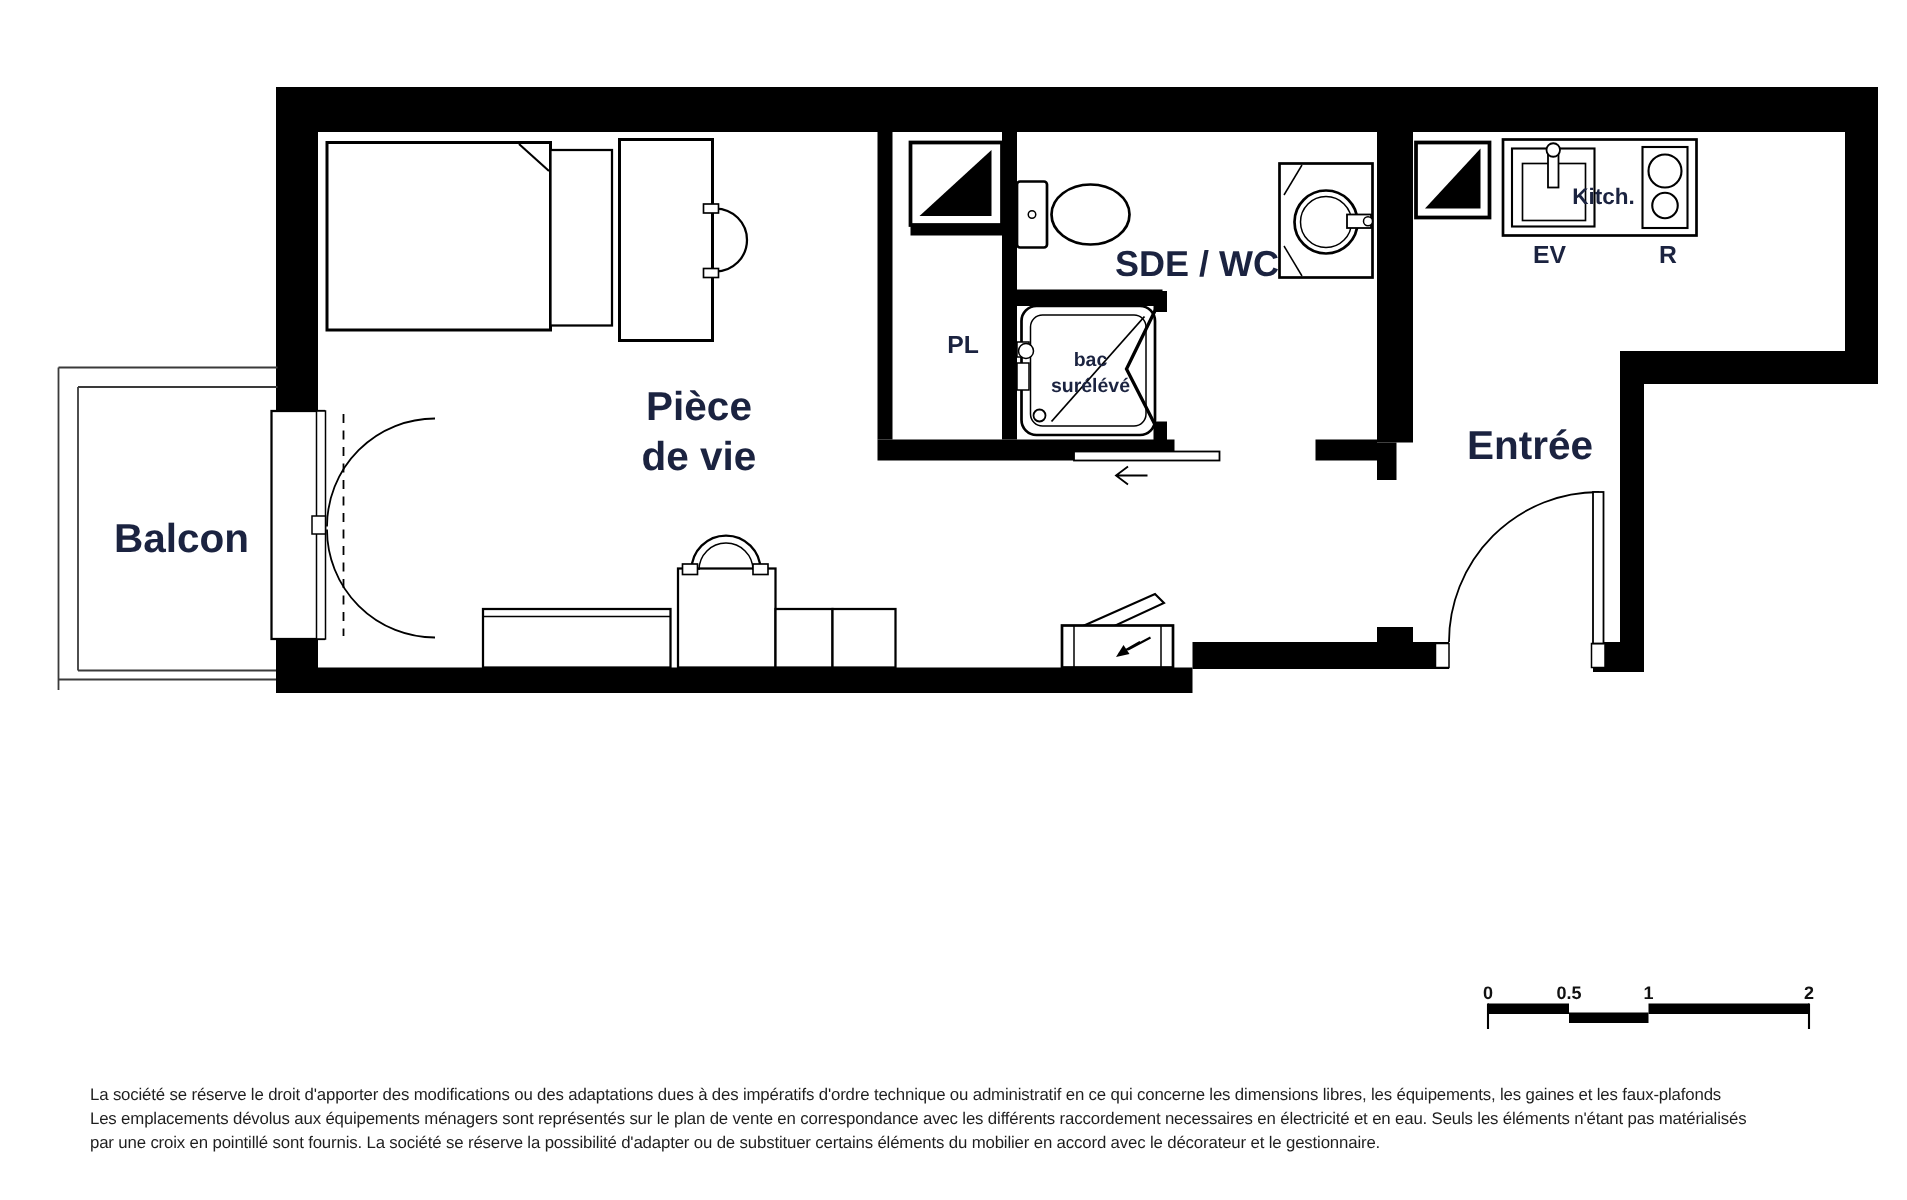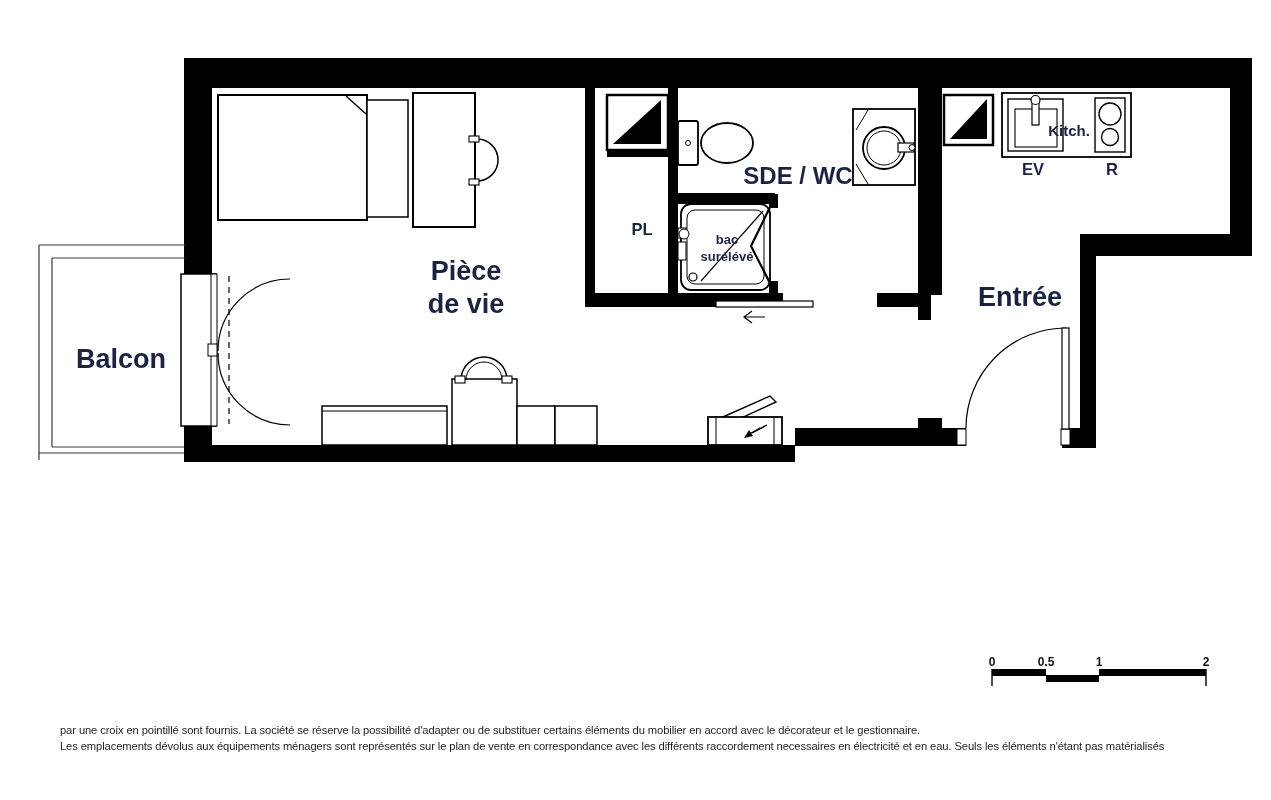--- a/index.html
+++ b/index.html
@@ -172,16 +172,17 @@
     <text class="small-label" x="1206" y="666" font-size="12" text-anchor="middle" fill="#111111">2</text>
     <rect x="992" y="669" width="54" height="7" fill="#000000"></rect>
     <rect x="1046" y="675" width="53" height="7" fill="#000000"></rect>
     <rect x="1099" y="669" width="107" height="7" fill="#000000"></rect>
     <path d="M992 669 V686" stroke="#000000" stroke-width="1.4"></path>
     <path d="M1206 669 V686" stroke="#000000" stroke-width="1.4"></path>
   </g>
 </svg>
 
   <div id="disclaimer">
+    <div>La société se réserve le droit d'apporter des modifications ou des adaptations dues à des impératifs d'ordre technique ou administratif en ce qui concerne les dimensions libres, les équipements, les gaines et les faux-plafonds</div>
+    <div>Les emplacements dévolus aux équipements ménagers sont représentés sur le plan de vente en correspondance avec les différents raccordement necessaires en électricité et en eau. Seuls les éléments n'étant pas matérialisés</div>
     <div>par une croix en pointillé sont fournis. La société se réserve la possibilité d'adapter ou de substituer certains éléments du mobilier en accord avec le décorateur et le gestionnaire.</div>
-    <div>Les emplacements dévolus aux équipements ménagers sont représentés sur le plan de vente en correspondance avec les différents raccordement necessaires en électricité et en eau. Seuls les éléments n'étant pas matérialisés</div>
   </div>
 </div>
 
 </body></html>

